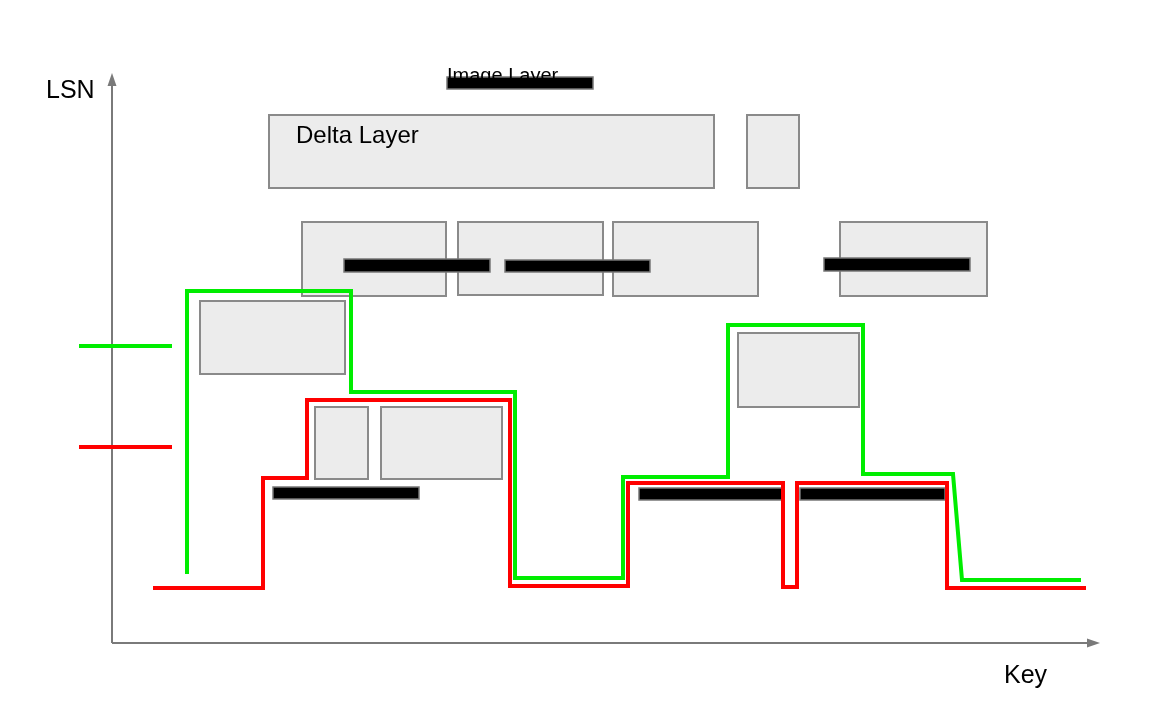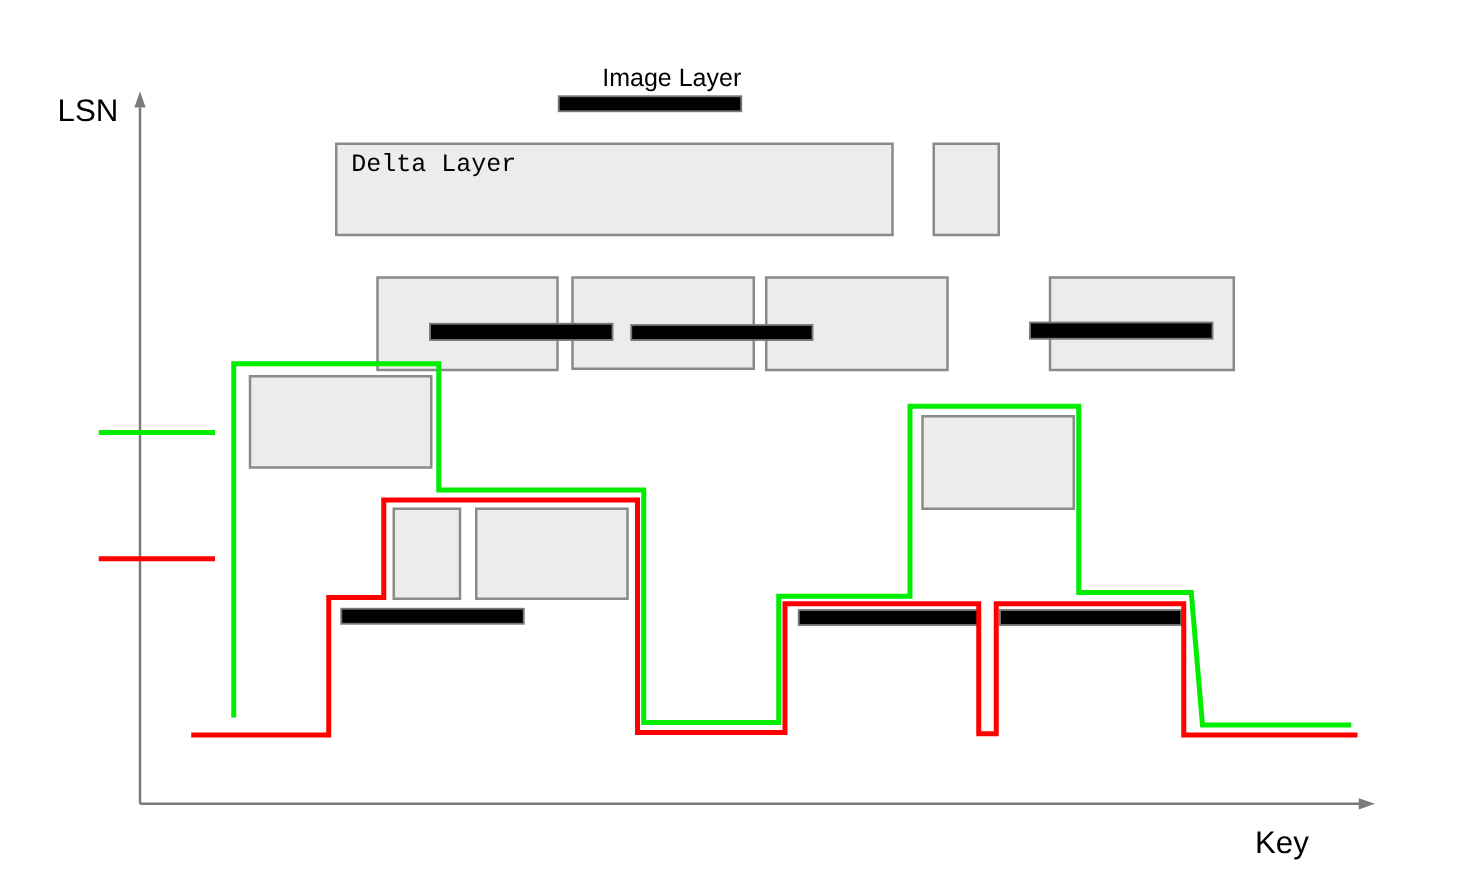--- a/index.html
+++ b/index.html
@@ -12,22 +12,22 @@
   }
   svg{position:absolute;left:0;top:0;}
   .lbl{
     position:absolute;
     color:#000;
     white-space:nowrap;
     line-height:1.1;
   }
   .lbl-lsn{left:46px;top:76px;font-size:25px;}
   .lbl-key{left:1004px;top:661px;font-size:25px;}
-  .lbl-image{left:447px;top:52px;width:146px;text-align:right;font-size:20px;}
-  .lbl-delta{left:281px;top:122px;font-size:20px;font-family:Liberation Mono, monospace;}
+  .lbl-image{left:447px;top:64px;width:146px;text-align:left;font-size:20px;}
+  .lbl-delta{left:296px;top:122px;font-size:24px;}
 </style>
 </head>
 <body>
 
 <div class="stage">
   <svg id="diagram-svg" width="1175" height="704" viewBox="0 0 1175 704">
       <line x1="112" y1="643" x2="112" y2="86" stroke="#7a7a7a" stroke-width="2"></line>
       <polygon points="112,73 107.5,86 116.5,86" fill="#7a7a7a"></polygon>
       <line x1="112" y1="643" x2="1088" y2="643" stroke="#7a7a7a" stroke-width="2"></line>
       <polygon points="1100,643 1087,638.5 1087,647.5" fill="#7a7a7a"></polygon>

